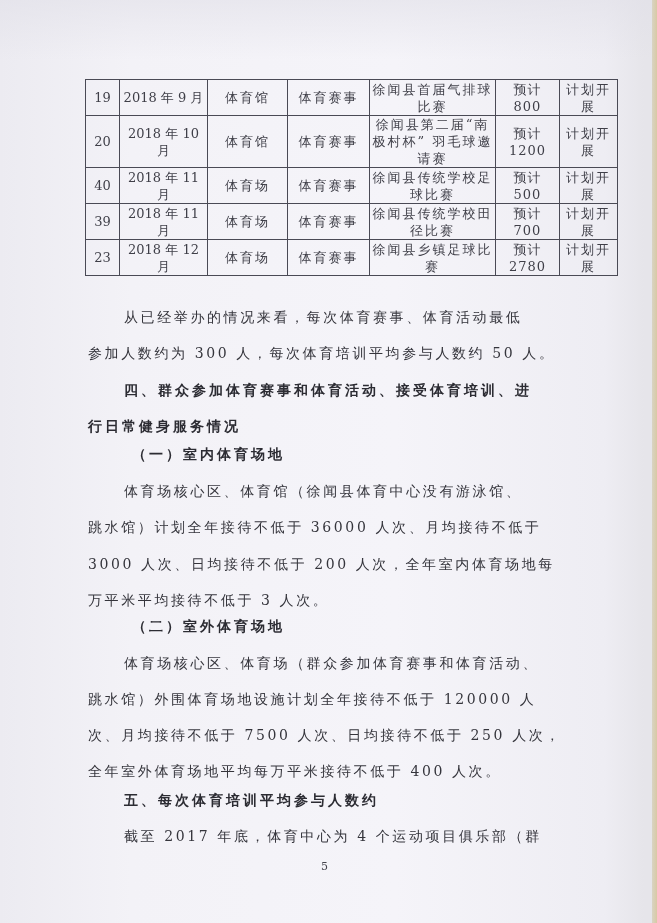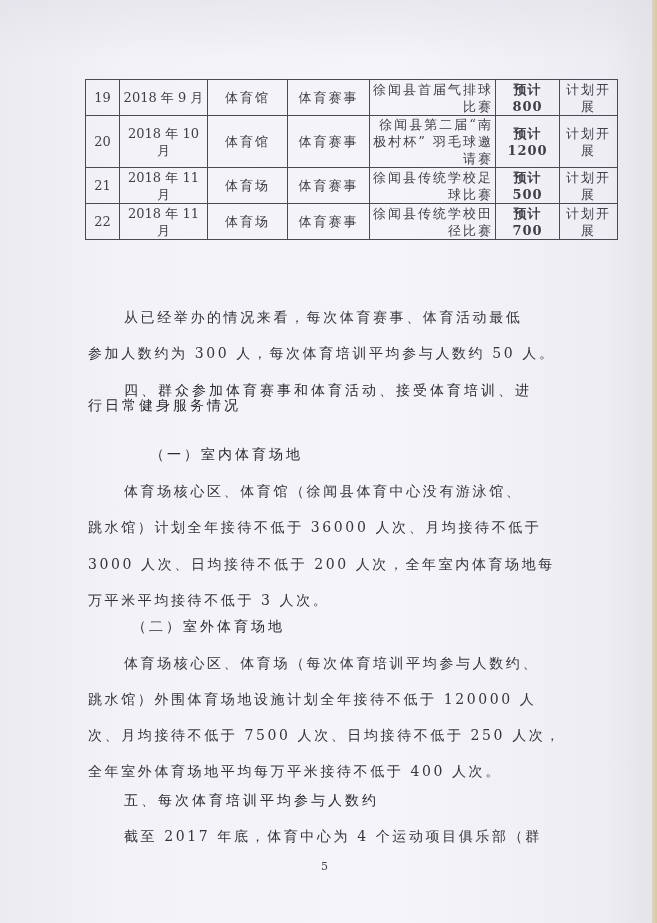--- a/index.html
+++ b/index.html
@@ -44,35 +44,35 @@
       height: 35px;
       padding: 0 2px;
       text-align: center;
       vertical-align: middle;
       line-height: 17px;
       letter-spacing: 2px;
       overflow: hidden;
     }
     .doc-table td.num { letter-spacing: 0; }
     .doc-table td.date { letter-spacing: 0; }
-    .doc-table td.name { letter-spacing: 2px; font-size: 13px; text-align: right; }
-    .doc-table td.count { letter-spacing: 1px; font-weight: bold; }
+    .doc-table td.name { letter-spacing: 2px; font-size: 13px; }
+    .doc-table td.count { letter-spacing: 1px; }
     .para {
       position: absolute;
       left: 88px;
       font-size: 14px;
       line-height: 36px;
       letter-spacing: 2.6px;
       color: #35353c;
       white-space: nowrap;
     }
     .indent { left: 124px; }
     .bold {
       font-family: "DejaVu Sans", "Liberation Sans", sans-serif;
-      font-weight: normal;
+      font-weight: bold;
       color: #2c2c33;
       letter-spacing: 3px;
     }
     .page-number {
       position: absolute;
       left: 321px;
       top: 860px;
       font-size: 11px;
       color: #44444c;
     }
@@ -106,54 +106,63 @@
     <tr>
       <td class="num">20</td>
       <td class="date">2018 年 10 月</td>
       <td>体育馆</td>
       <td>体育赛事</td>
       <td class="name">徐闻县第二届“南极村杯” 羽毛球邀请赛</td>
       <td class="count">预计 1200</td>
       <td>计划开展</td>
     </tr>
     <tr>
-      <td class="num">21</td>
+      <td class="num">40</td>
       <td class="date">2018 年 11 月</td>
       <td>体育场</td>
       <td>体育赛事</td>
       <td class="name">徐闻县传统学校足球比赛</td>
       <td class="count">预计 500</td>
       <td>计划开展</td>
     </tr>
     <tr>
-      <td class="num">22</td>
+      <td class="num">39</td>
       <td class="date">2018 年 11 月</td>
       <td>体育场</td>
       <td>体育赛事</td>
       <td class="name">徐闻县传统学校田径比赛</td>
       <td class="count">预计 700</td>
+      <td>计划开展</td>
+    </tr>
+    <tr>
+      <td class="num">23</td>
+      <td class="date">2018 年 12 月</td>
+      <td>体育场</td>
+      <td>体育赛事</td>
+      <td class="name">徐闻县乡镇足球比赛</td>
+      <td class="count">预计 2780</td>
       <td>计划开展</td>
     </tr>
   </tbody>
 </table>
 
 <div class="para indent" style="top:299px">从已经举办的情况来看，每次体育赛事、体育活动最低</div>
 <div class="para" style="top:335px">参加人数约为 300 人，每次体育培训平均参与人数约 50 人。</div>
 
 <div class="para indent bold" style="top:372px">四、群众参加体育赛事和体育活动、接受体育培训、进</div>
-<div class="para bold" style="top:387px">行日常健身服务情况</div>
+<div class="para bold" style="top:408px">行日常健身服务情况</div>
 
-<div class="para indent bold" style="top:436px; left:150px">（一）室内体育场地</div>
+<div class="para indent bold" style="top:436px; left:132px">（一）室内体育场地</div>
 <div class="para indent" style="top:473px">体育场核心区、体育馆（徐闻县体育中心没有游泳馆、</div>
 <div class="para" style="top:509px">跳水馆）计划全年接待不低于 36000 人次、月均接待不低于</div>
 <div class="para" style="top:546px">3000 人次、日均接待不低于 200 人次，全年室内体育场地每</div>
 <div class="para" style="top:582px">万平米平均接待不低于 3 人次。</div>
 
 <div class="para indent bold" style="top:608px; left:132px">（二）室外体育场地</div>
-<div class="para indent" style="top:645px">体育场核心区、体育场（每次体育培训平均参与人数约、</div>
+<div class="para indent" style="top:645px">体育场核心区、体育场（群众参加体育赛事和体育活动、</div>
 <div class="para" style="top:681px">跳水馆）外围体育场地设施计划全年接待不低于  120000  人</div>
 <div class="para" style="top:717px">次、月均接待不低于 7500 人次、日均接待不低于 250 人次，</div>
 <div class="para" style="top:753px">全年室外体育场地平均每万平米接待不低于 400 人次。</div>
 
 <div class="para indent bold" style="top:782px">五、每次体育培训平均参与人数约</div>
 <div class="para indent" style="top:818px">截至  2017  年底，体育中心为 4 个运动项目俱乐部（群</div>
 
 <div class="page-number">5</div>
 
 </body></html>

